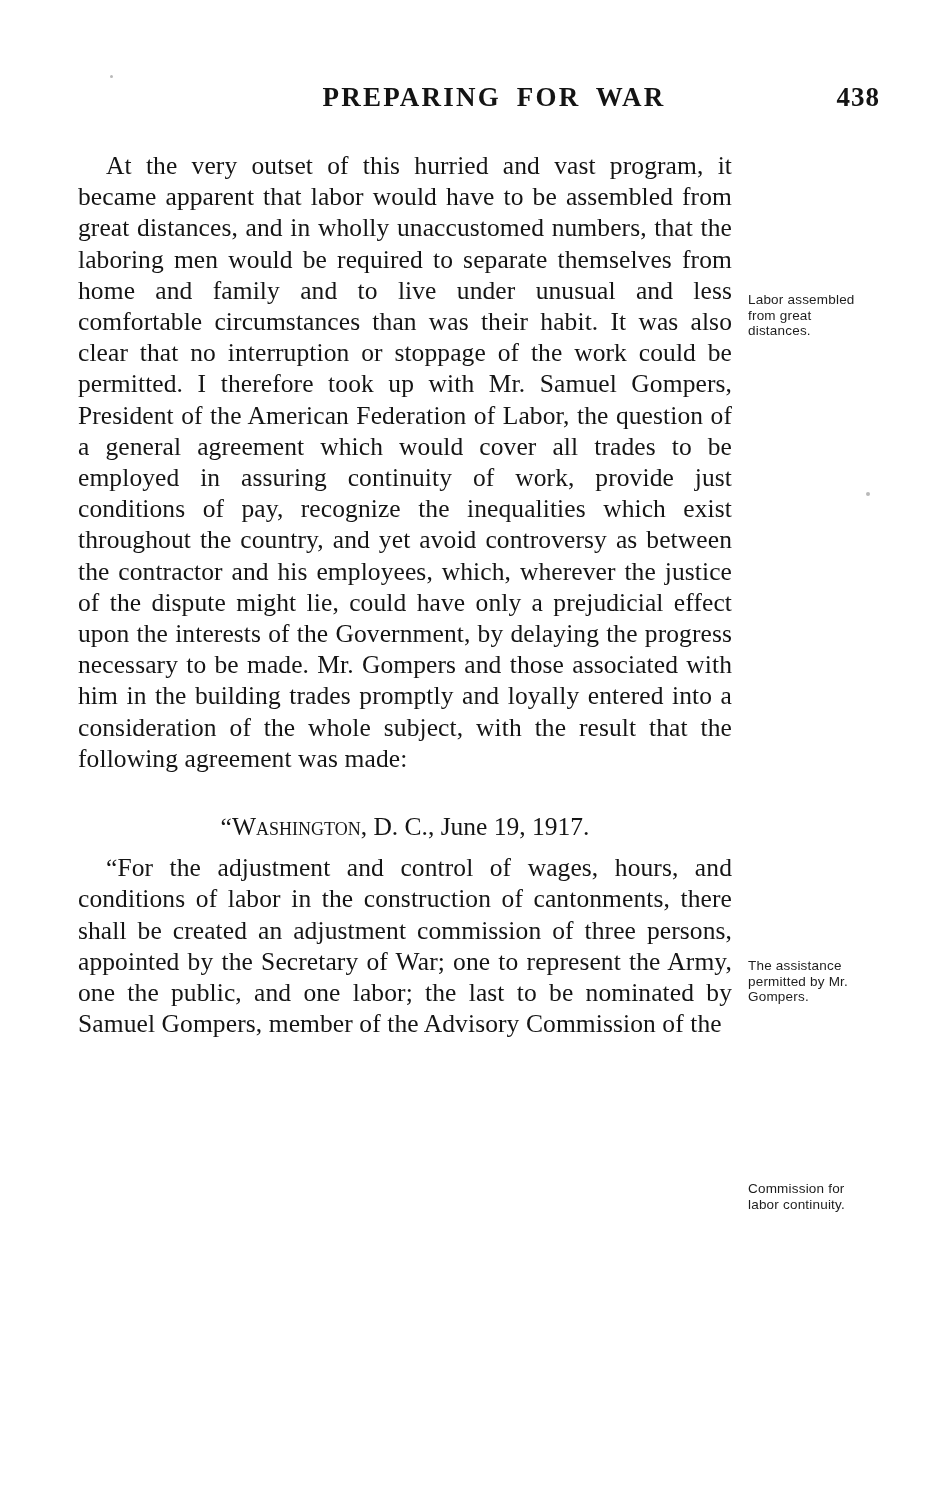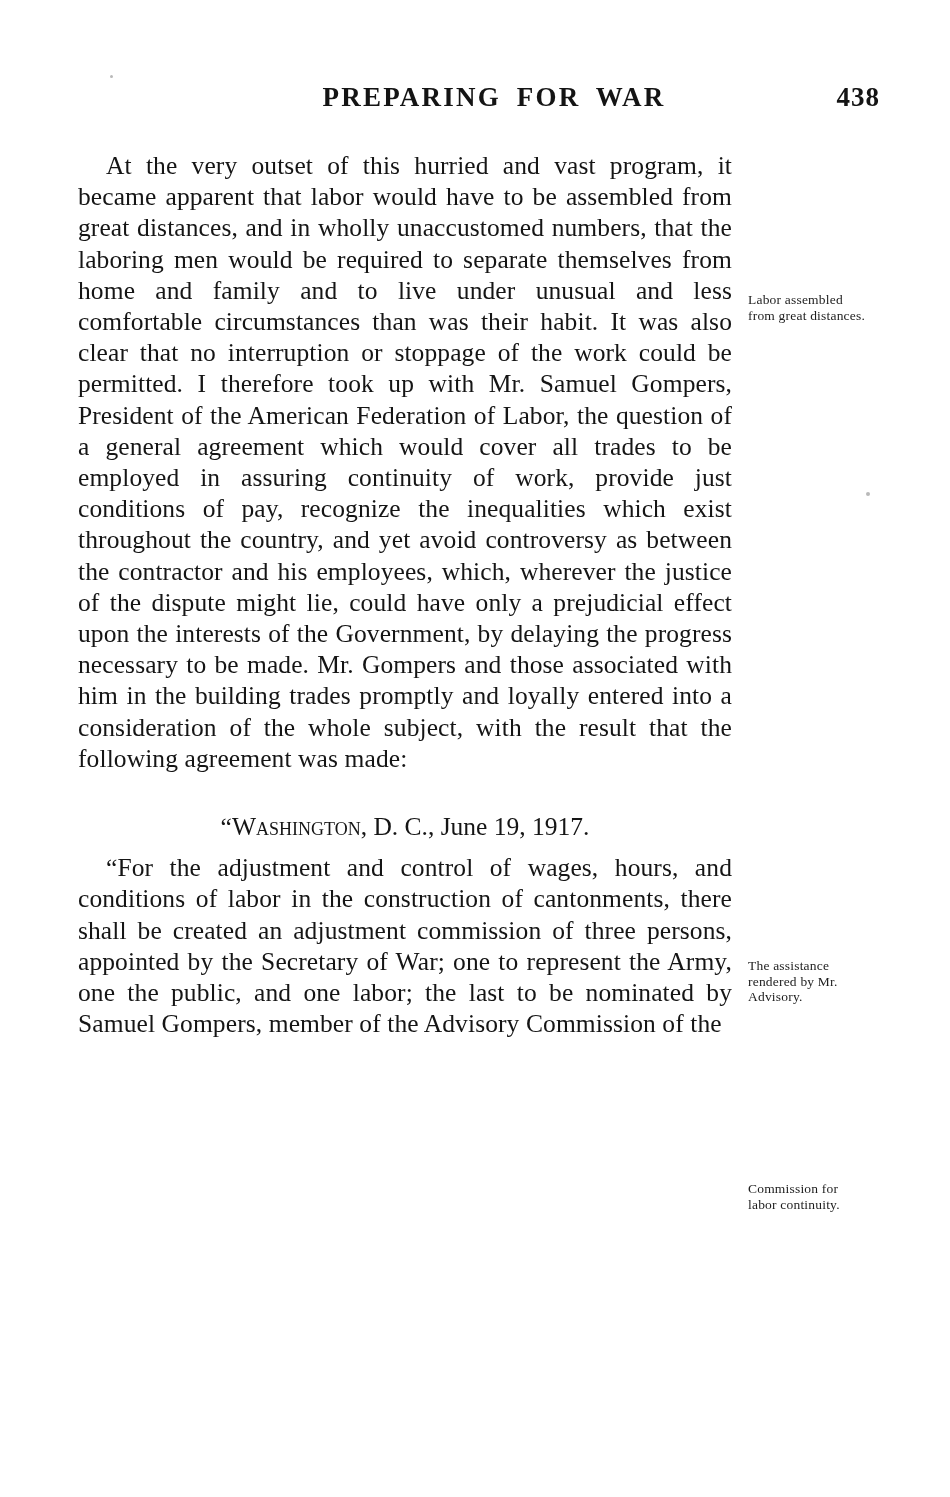--- a/index.html
+++ b/index.html
@@ -86,21 +86,21 @@
   }
   .afterquote {
     margin-top: 2px;
   }
 
   
   .sidenote {
     position: absolute;
     left: 748px;
     width: 120px;
-    font-family: Liberation Serif, serif;
+    font-family: Liberation Sans, sans-serif;
     font-size: 13.5px;
     line-height: 15.6px;
     color: #1d1d1d;
     letter-spacing: 0.2px;
   }
   #sidenote-labor { top: 292px; }
   #sidenote-gompers { top: 958px; }
   #sidenote-commission { top: 1181px; }
 
   
@@ -125,19 +125,19 @@
 
     <p class="body indent">At the very outset of this hurried and vast program, it became apparent that labor would have to be assembled from great distances, and in wholly unaccustomed numbers, that the laboring men would be required to separate themselves from home and family and to live under unusual and less comfortable circumstances than was their habit.  It was also clear that no interruption or stoppage of the work could be permitted.  I therefore took up with Mr. Samuel Gompers, President of the American Federation of Labor, the question of a general agreement which would cover all trades to be employed in assuring continuity of work, provide just conditions of pay, recognize the inequalities which exist throughout the country, and yet avoid controversy as between the contractor and his employees, which, wherever the justice of the dispute might lie, could have only a prejudicial effect upon the interests of the Government, by delaying the progress necessary to be made.  Mr. Gompers and those associated with him in the building trades promptly and loyally entered into a consideration of the whole subject, with the result that the following agreement was made:</p>
 
     <p class="quoteline"><span>“</span><span class="smallcaps">Washington</span><span>, D. C., June 19, 1917.</span></p>
 
     <p class="body indent afterquote">“For the adjustment and control of wages, hours, and conditions of labor in the construction of cantonments, there shall be created an adjustment commission of three persons, appointed by the Secretary of War; one to represent the Army, one the public, and one labor; the last to be nominated by Samuel Gompers, member of the Advisory Commission of the</p>
 
   </div>
 
   <div class="sidenote" id="sidenote-labor">Labor assembled from great distances.</div>
-  <div class="sidenote" id="sidenote-gompers">The assistance rendered by Mr. Advisory.</div>
+  <div class="sidenote" id="sidenote-gompers">The assistance permitted by Mr. Gompers.</div>
   <div class="sidenote" id="sidenote-commission">Commission for labor continuity.</div>
 
   <div class="speck" style="left:110px; top:75px; width:3px; height:3px;"></div>
   <div class="speck" style="left:866px; top:492px; width:4px; height:4px;"></div>
 
 </div>
 
 </body></html>

